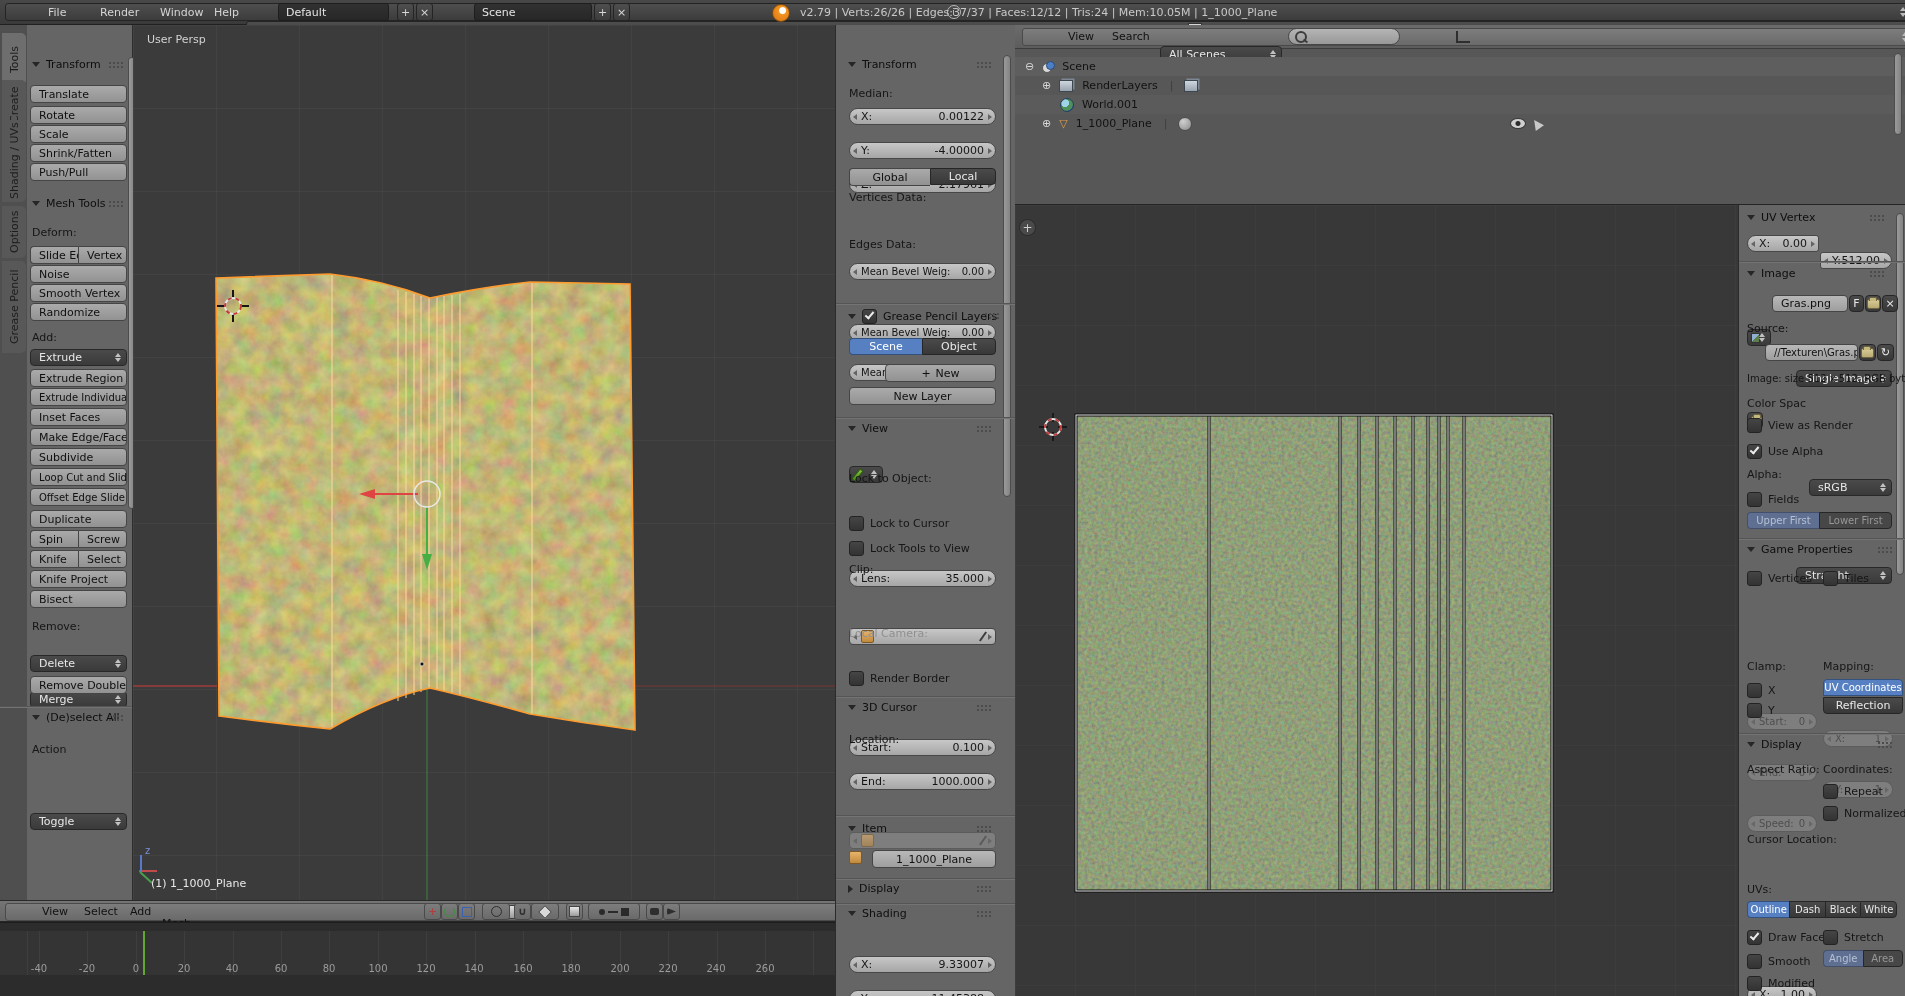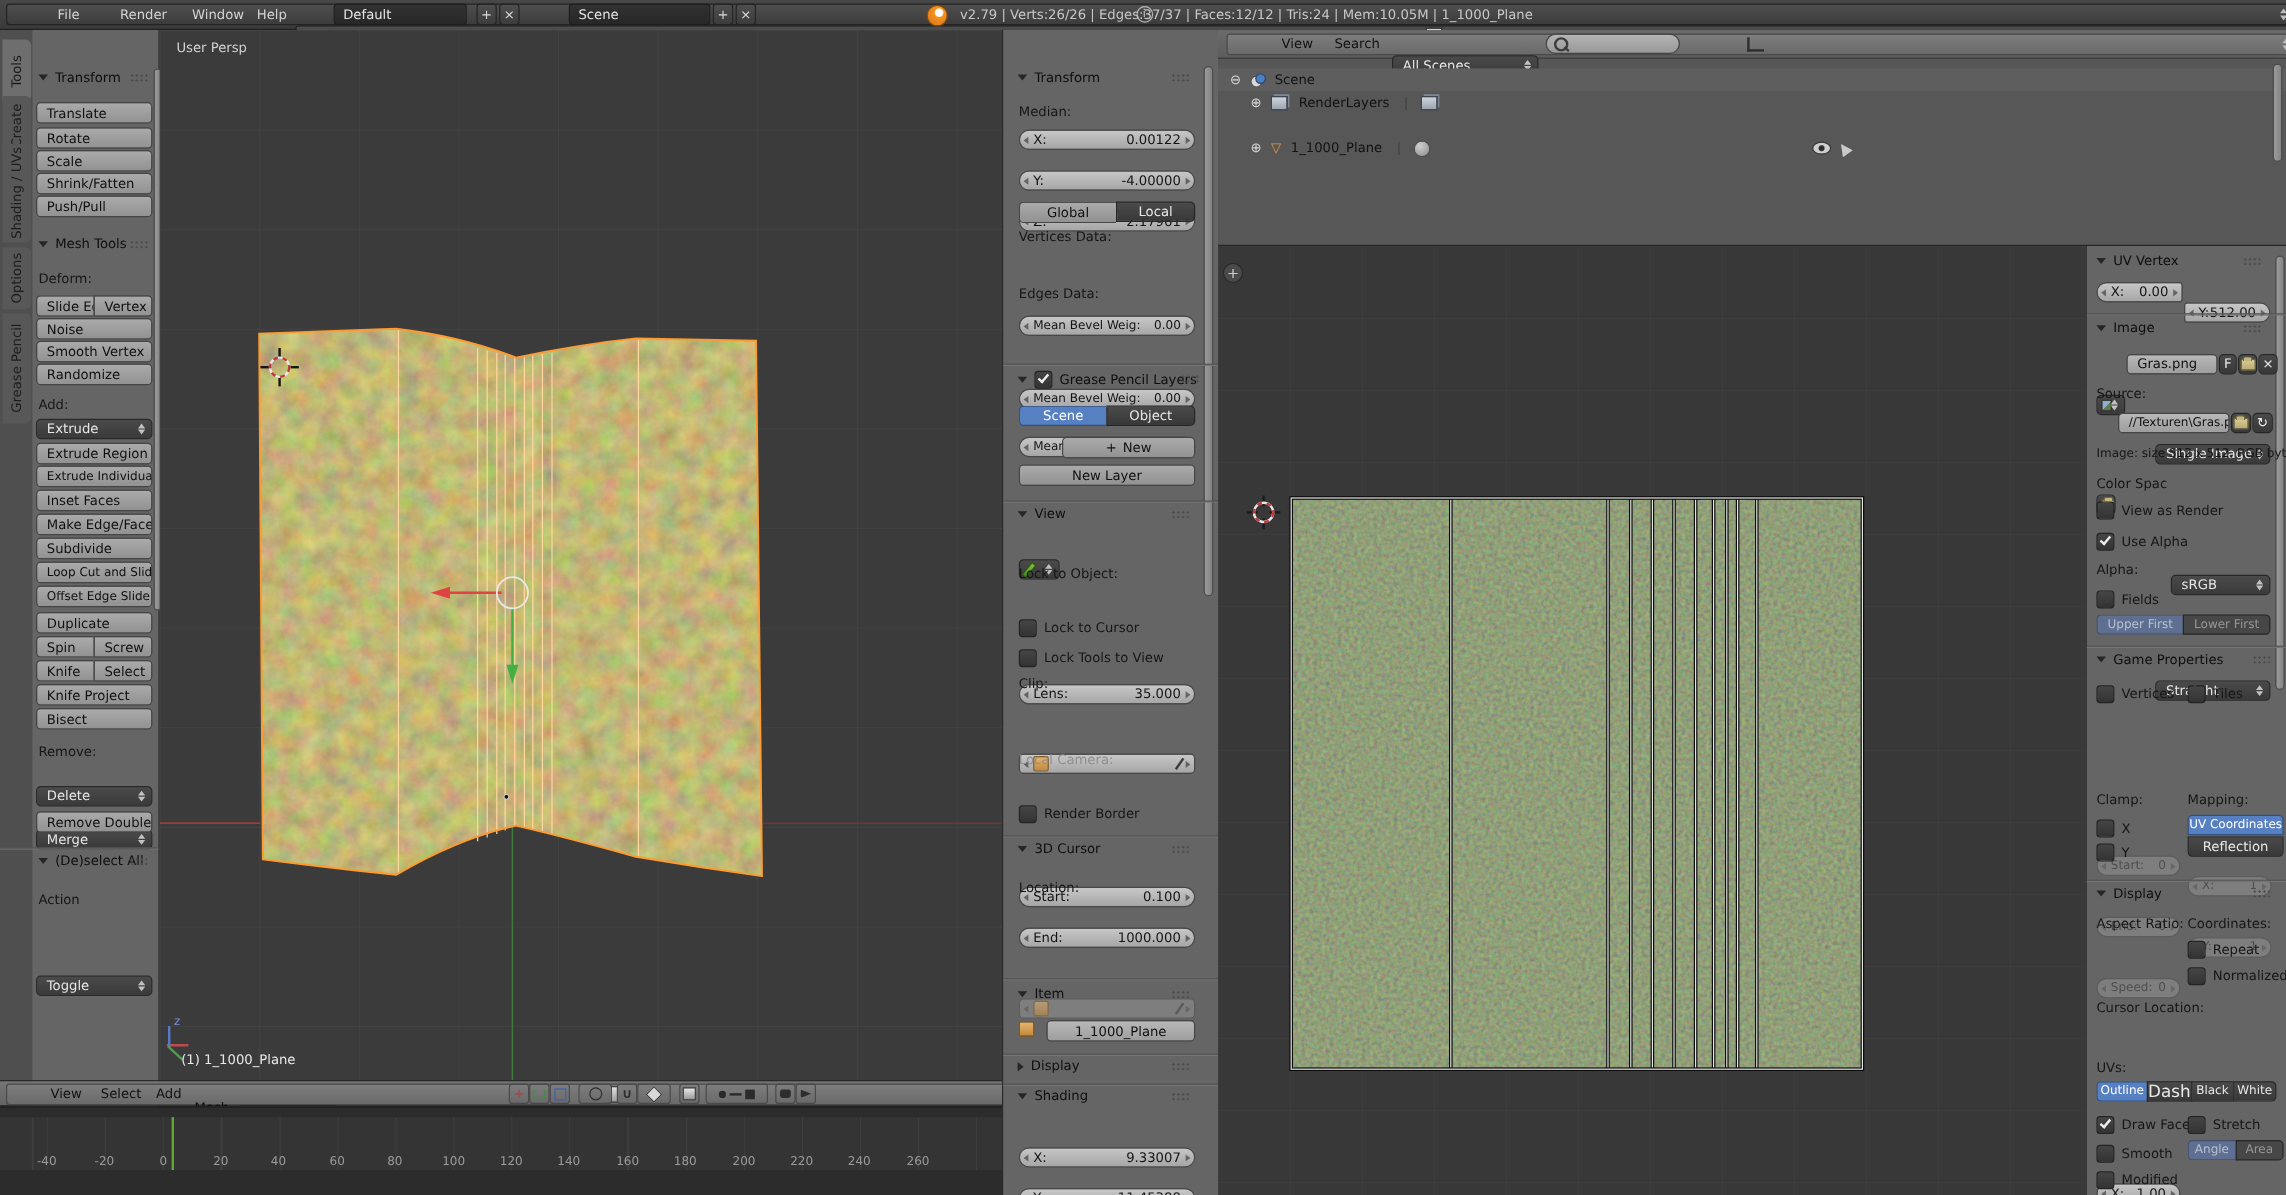--- a/index.html
+++ b/index.html
@@ -451,20 +451,24 @@
       <span class="sceneI" style="margin-left:8px"></span>
       <span style="margin-left:7px">Scene</span>
     </div>
     <div class="orow" style="top:51px">
       <span class="glyph" style="margin-left:27px;color:#d8d8d8">⊕</span>
       <span class="layersI" style="margin-left:8px"></span>
       <span style="margin-left:9px">RenderLayers</span>
       <span style="margin-left:12px;color:#3e3e3e">|</span>
       <span class="layersI" style="margin-left:10px"></span>
     </div>
+    <div class="orow" style="top:70px;background:#5b5b5b">
+      <span class="worldI" style="margin-left:45px"></span>
+      <span style="margin-left:8px">World.001</span>
+    </div>
     <div class="orow" style="top:89px">
       <span class="glyph" style="margin-left:27px;color:#d8d8d8">⊕</span>
       <span class="meshI" style="margin-left:8px">▽</span>
       <span style="margin-left:8px">1_1000_Plane</span>
       <span style="margin-left:12px;color:#3e3e3e">|</span>
       <span class="ballI" style="margin-left:10px"></span>
       <span class="eyeI" style="margin-left:318px"></span>
       <span class="curI" style="margin-left:6px"></span>
     </div>
     <div class="scrth" style="left:879px;top:28px;width:6px;height:80px"></div>
@@ -615,21 +619,21 @@
 
     <div class="abs chkrow" style="left:84px;top:601px">
         <span class="chk"></span>
         <span class="lbl">Normalized</span>
       </div>
     <div class="abs lbl" style="left:8px;top:628px">Cursor Location:</div>
 
     <div class="abs lbl" style="left:8px;top:678px">UVs:</div>
     <div class="abs seg" style="left:8px;top:696px;width:150px">
       <div class="btnD on-blue" style="flex:1.2;font-size:10px">Outline</div>
-      <div class="btnD" style="flex:1;font-size:14px">Dash</div>
+      <div class="btnD" style="flex:1;font-size:10px">Dash</div>
       <div class="btnD" style="flex:1;font-size:10px">Black</div>
       <div class="btnD" style="flex:1;font-size:10px">White</div>
     </div>
     <div class="abs chkrow" style="left:8px;top:725px">
         <span class="chk on"></span>
         <span class="lbl">Draw Faces</span>
       </div>
     <div class="abs chkrow" style="left:84px;top:725px">
         <span class="chk"></span>
         <span class="lbl">Stretch</span>

